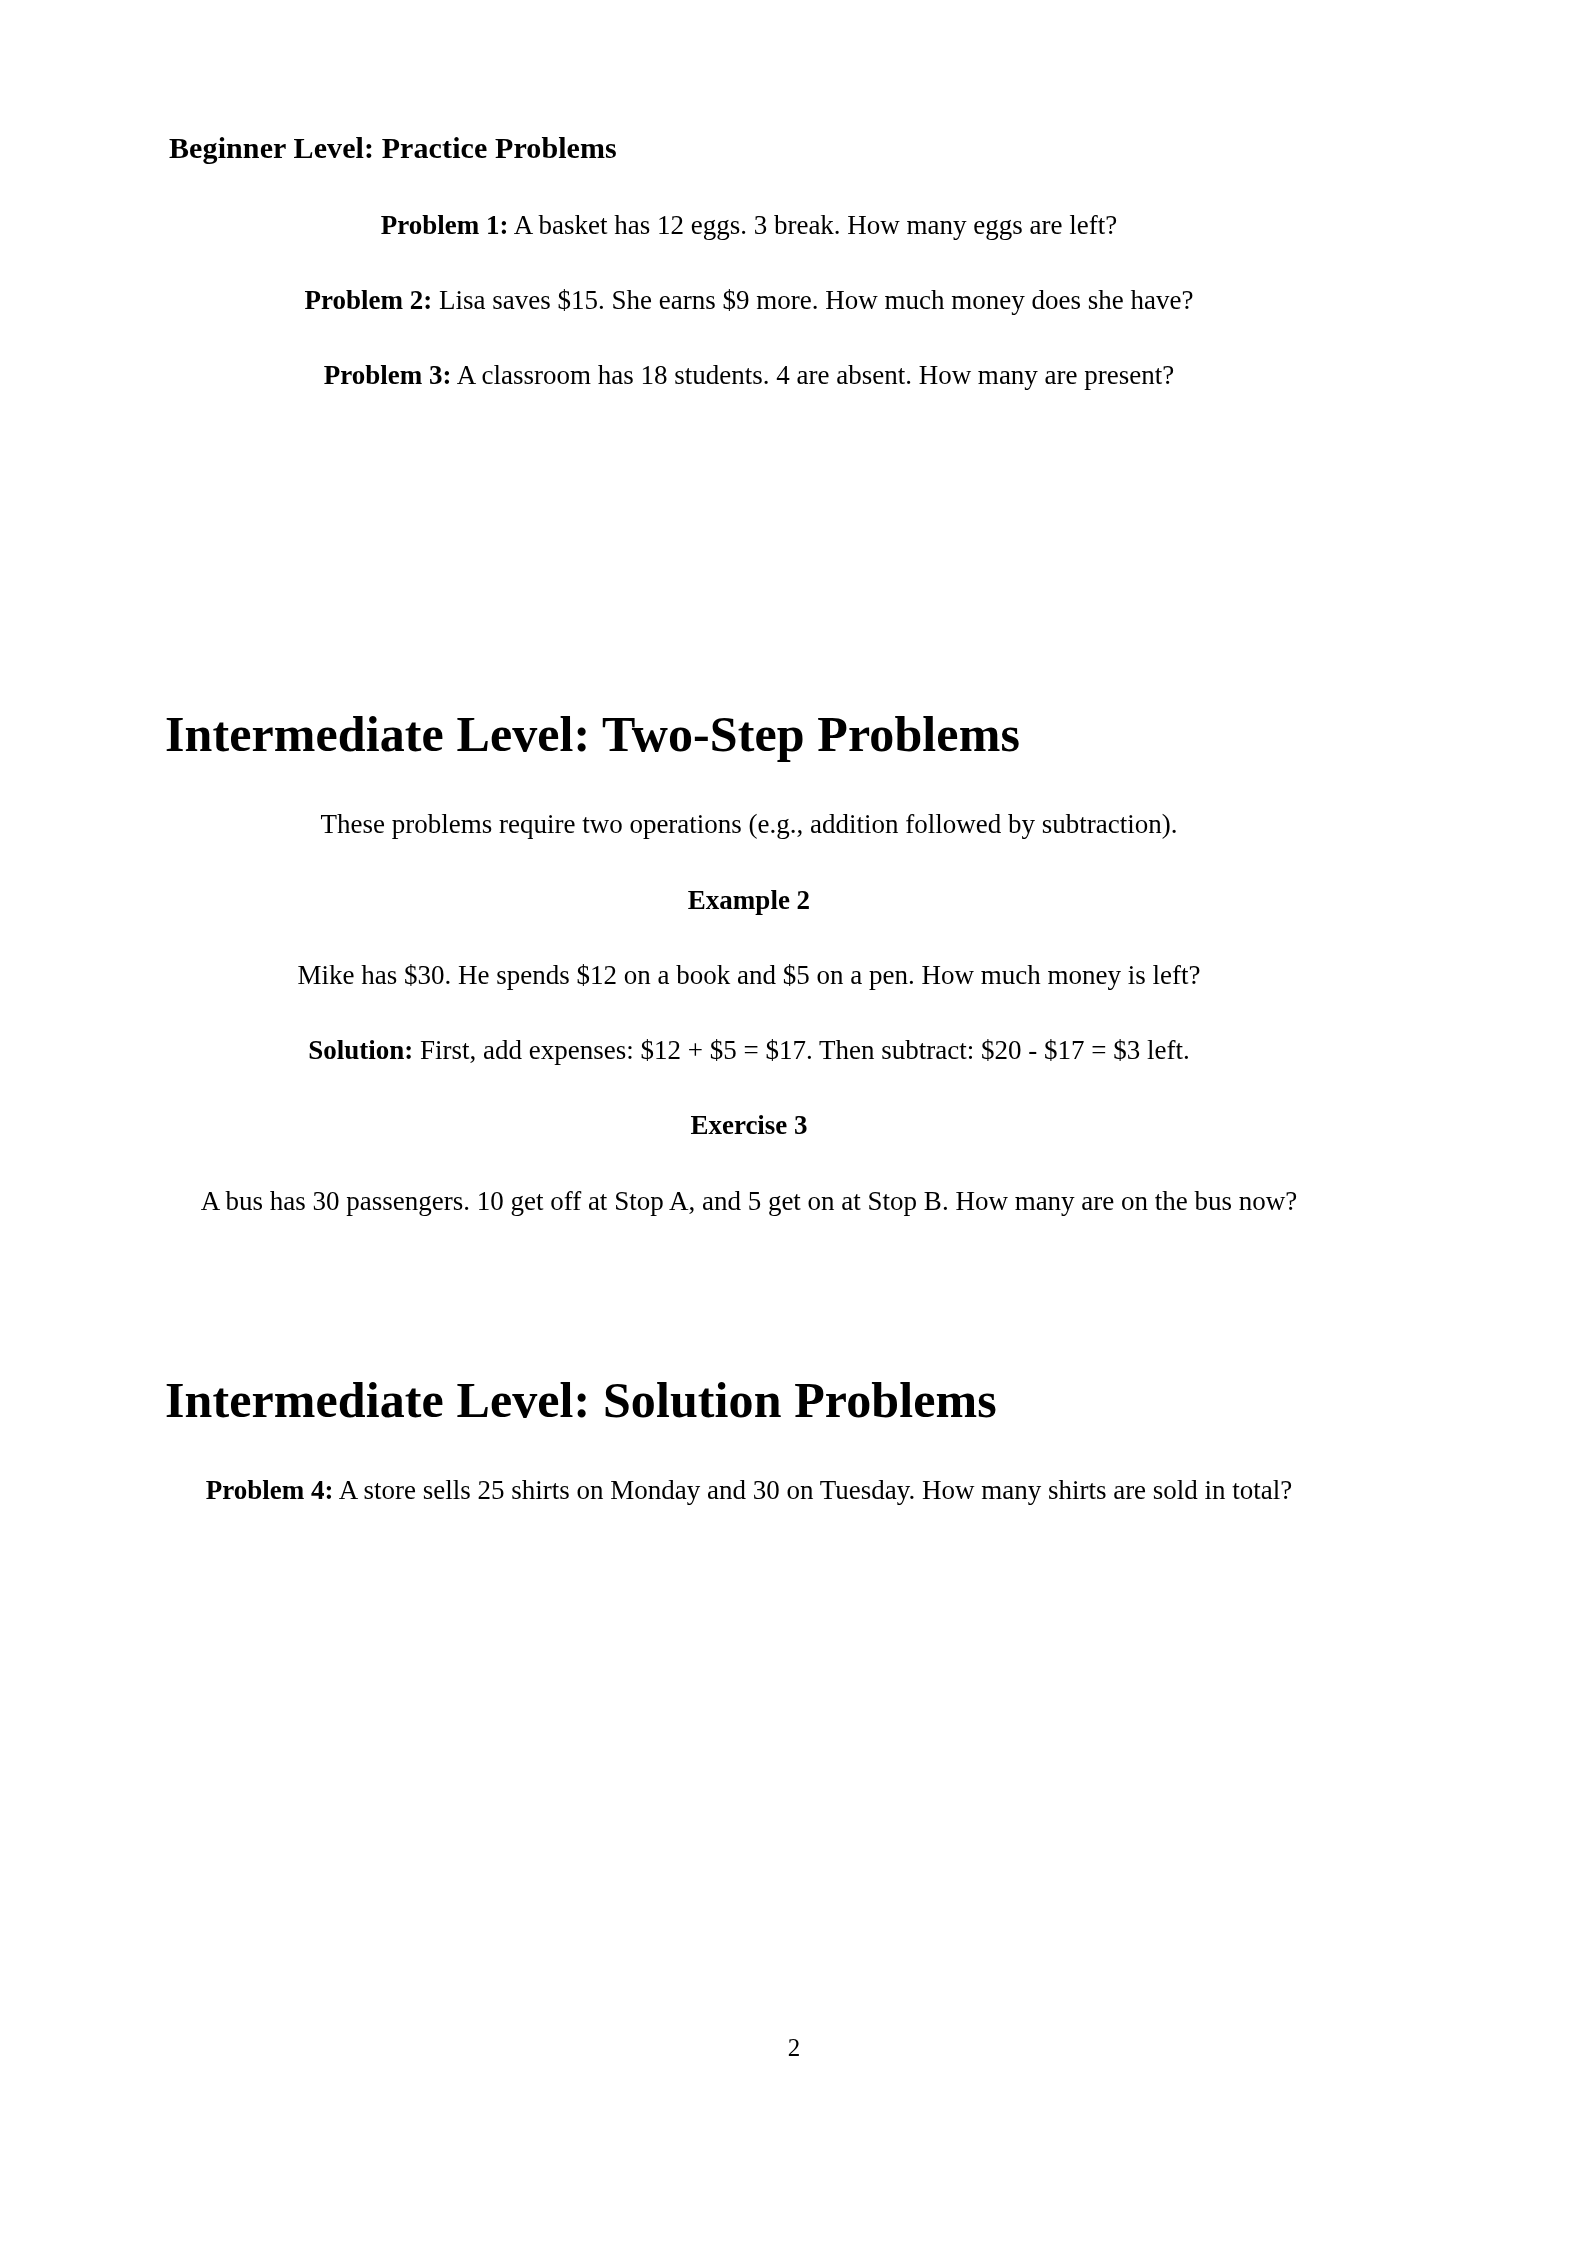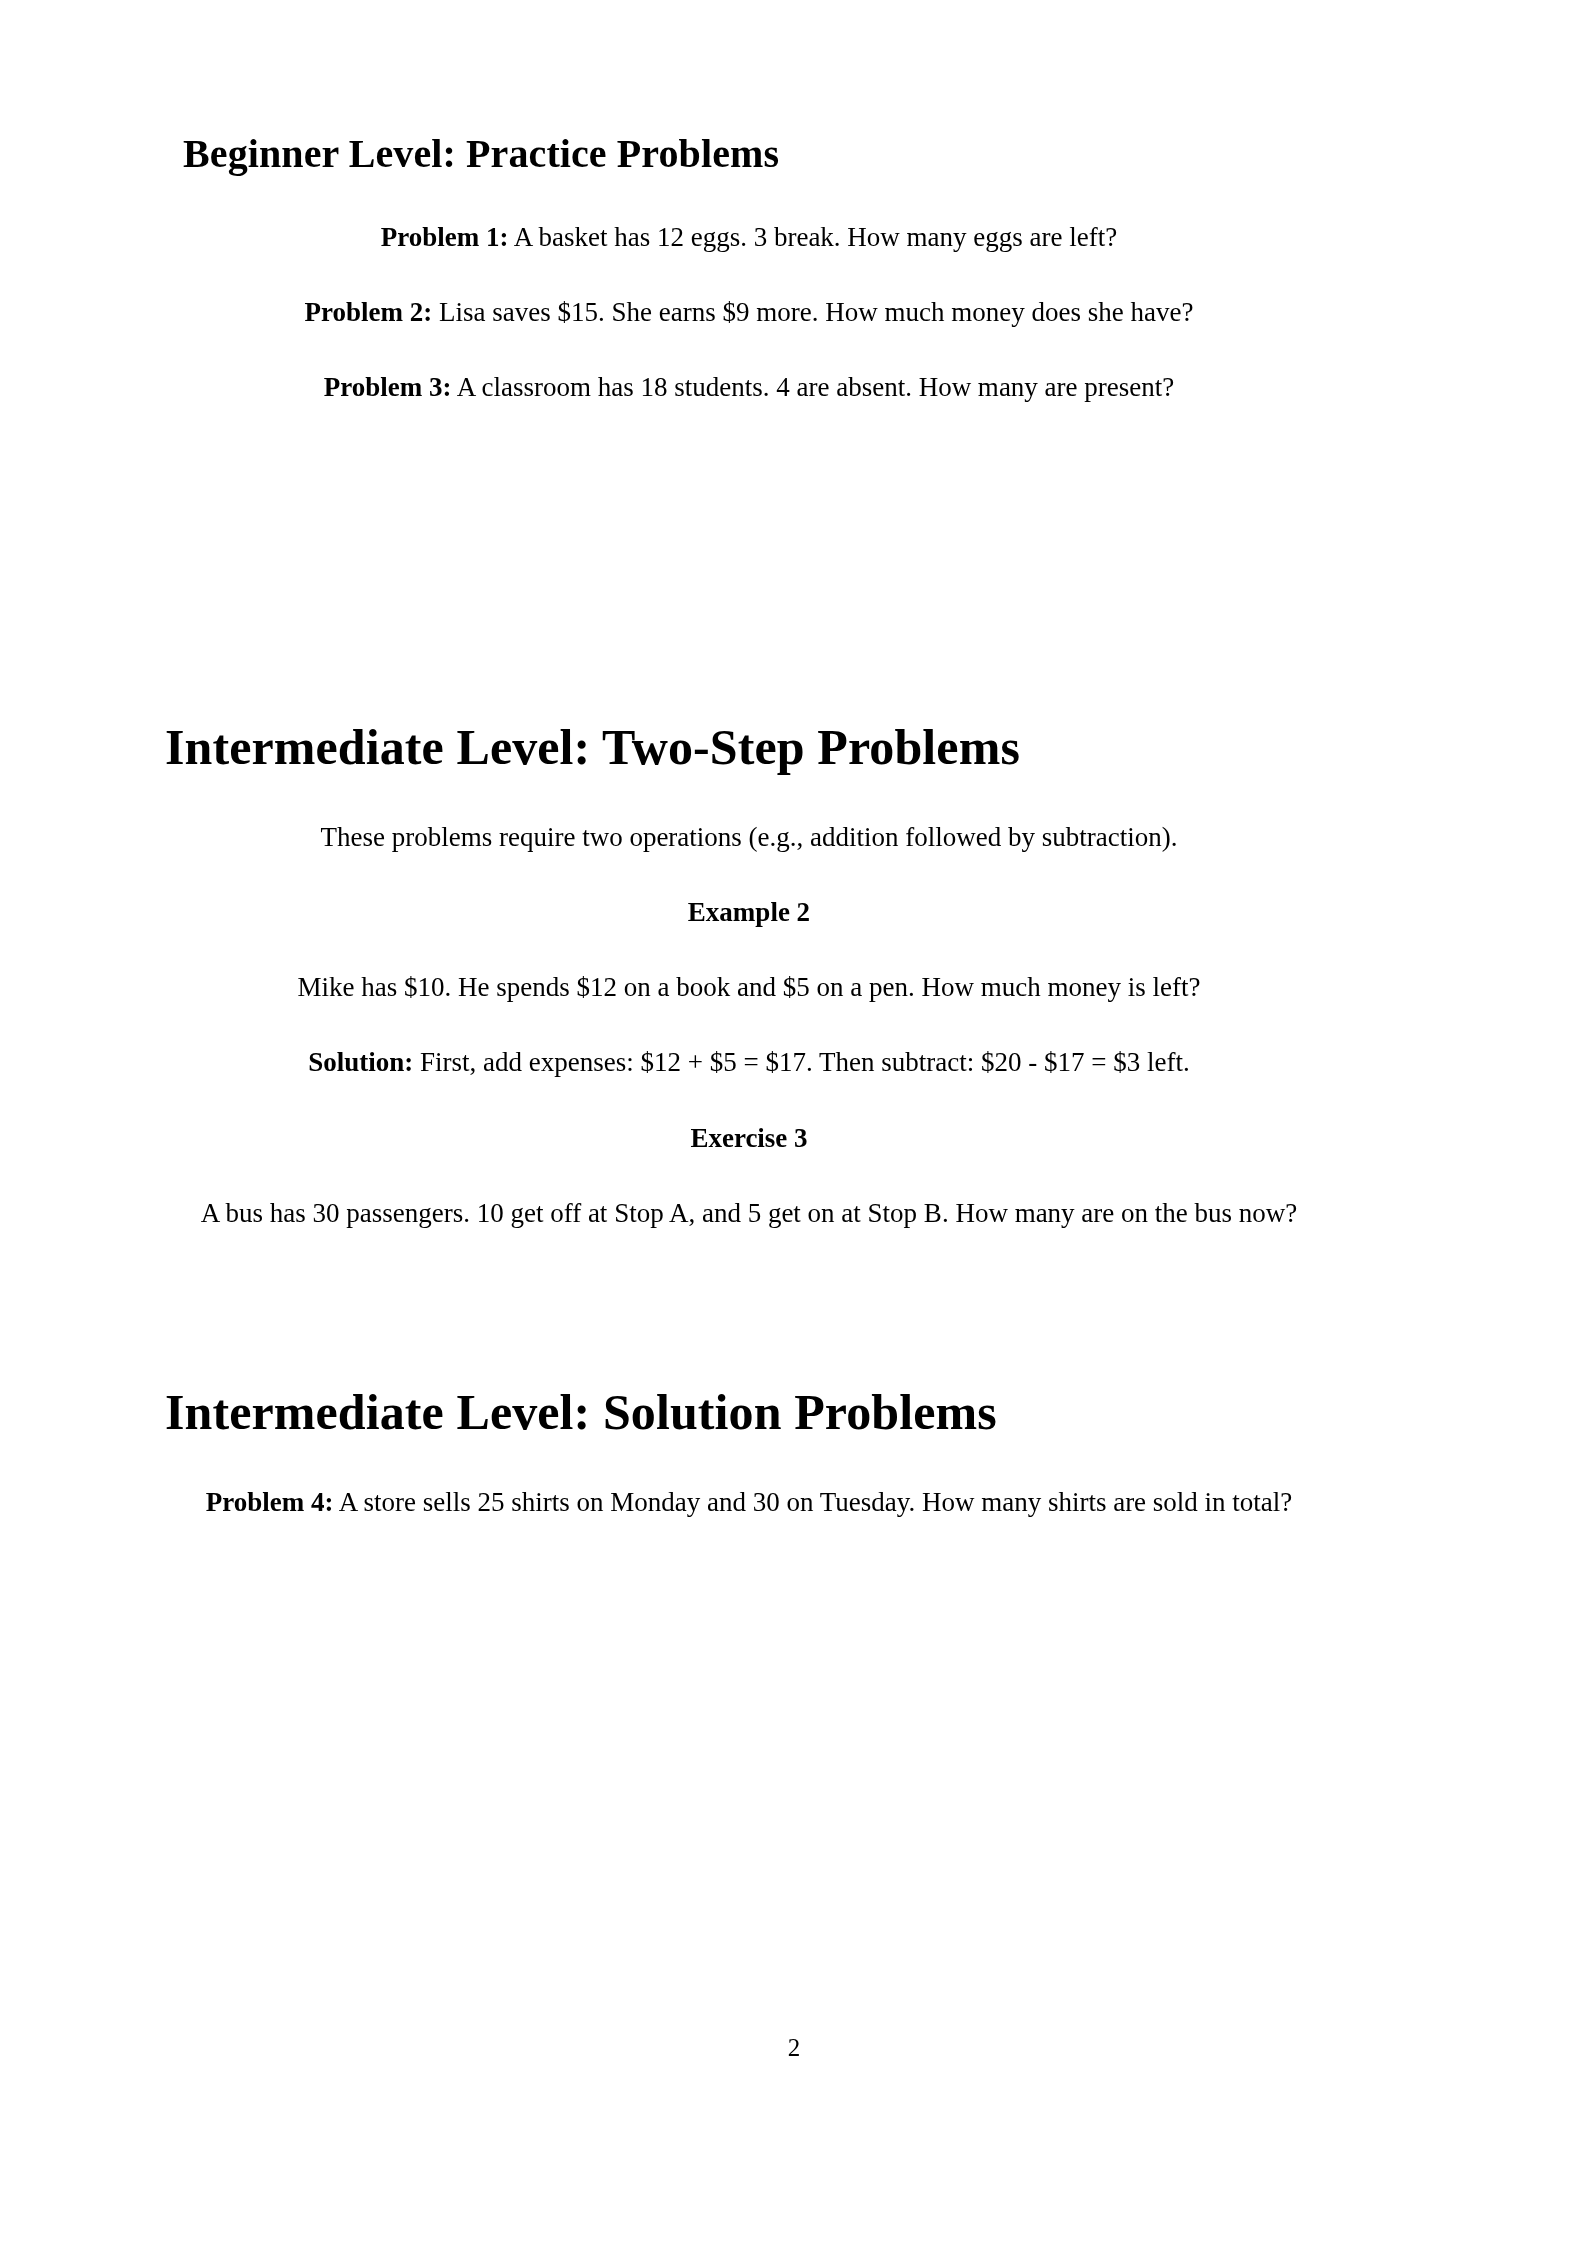--- a/index.html
+++ b/index.html
@@ -21,24 +21,24 @@
 
   .content {
     position: absolute;
     left: 165px;
     top: 130px;
     width: 1168px;
   }
 
   
   .h-sub {
-    font-size: 40px;
+    font-size: 30px;
     font-weight: bold;
     line-height: 1.22;
-    margin: 0 0 40px 18px;
+    margin: 0 0 40px 4px;
     letter-spacing: 0.1px;
   }
 
   .h-main {
     font-size: 50px;
     font-weight: bold;
     line-height: 1.2;
     margin: 0 0 42px 0;
     letter-spacing: 0.1px;
   }
@@ -111,21 +111,21 @@
     <div class="gap-xl"></div>
 
     <div class="section">
 
       <h2 class="h-main">Intermediate Level: Two-Step Problems</h2>
 
       <p class="para">These problems require two operations (e.g., addition followed by subtraction).</p>
 
       <p class="para lbl">Example 2</p>
 
-      <p class="para">Mike has $10. He spends $12 on a book and $5 on a pen. How much money is left?</p>
+      <p class="para">Mike has $30. He spends $12 on a book and $5 on a pen. How much money is left?</p>
 
       <p class="para">
         <span class="lbl">Solution:</span><span> First, add expenses: $12 + $5 = $17. Then subtract: $20 - $17 = $3 left.</span>
       </p>
 
       <p class="para lbl">Exercise 3</p>
 
       <p class="para">A bus has 30 passengers. 10 get off at Stop A, and 5 get on at Stop B. How many are on the bus now?</p>
     </div>
 

